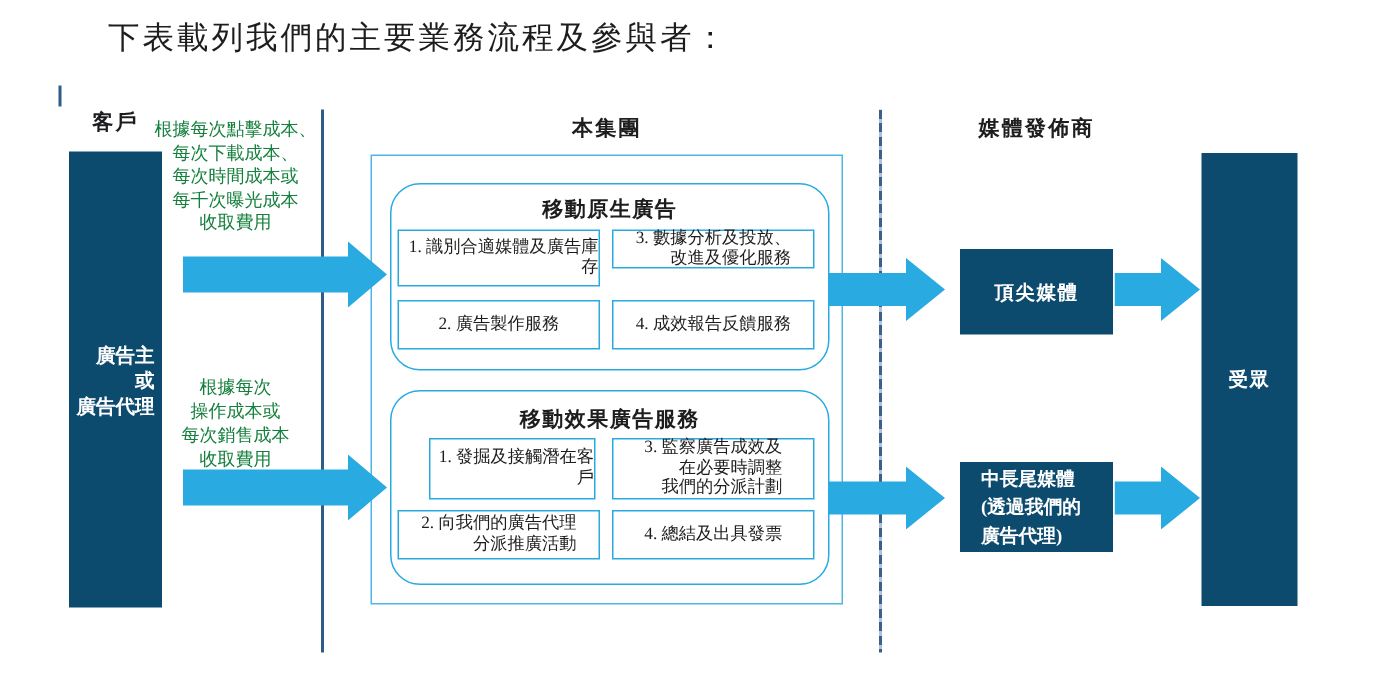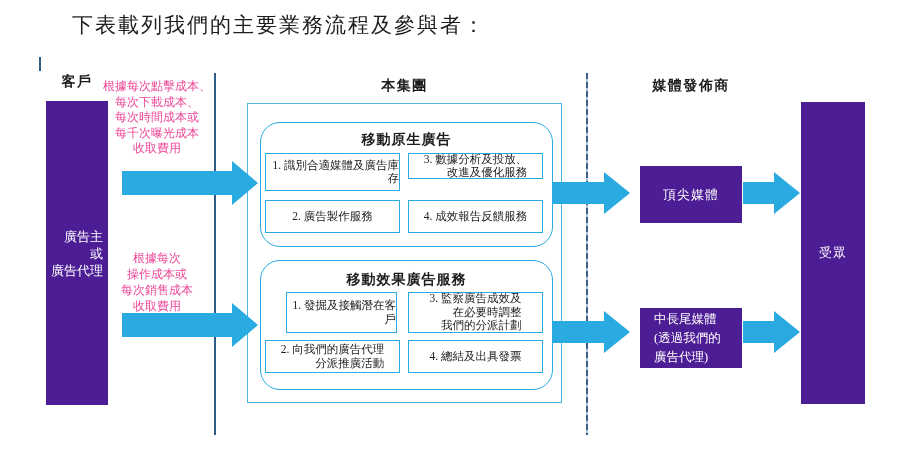--- a/index.html
+++ b/index.html
@@ -16,29 +16,29 @@
   .tick{left:39px;top:57px;width:2px;height:14px;background:#2e5c87;}
   .divider-solid{left:214px;top:73px;width:2px;height:362px;background:#2e5c87;}
   .divider-dashed{left:586px;top:73px;width:2px;height:362px;
     background:repeating-linear-gradient(to bottom,#3a618c 0 6px,#b0c1d6 6px 9px);}
 
   .sec-header{font-weight:bold;font-size:14px;letter-spacing:1.5px;text-align:center;}
   .hdr-customer{left:46px;top:73px;width:62px;}
   .hdr-group{left:247px;top:77px;width:315px;}
   .hdr-publishers{left:640px;top:77px;width:102px;}
 
-  .bluebox{background:#4c1d95;color:#fff;font-weight:normal;}
+  .bluebox{background:#0c4a6e;color:#fff;font-weight:bold;}
   .advertiser{left:46px;top:101px;width:62px;height:304px;font-size:13px;line-height:17px;}
   .audience{left:801px;top:102px;width:64px;height:302px;font-size:13px;letter-spacing:1px;}
   .top-media{left:640px;top:166px;width:102px;height:57px;font-size:13px;letter-spacing:1px;}
   .midtail-media{left:640px;top:308px;width:102px;height:60px;font-size:12.5px;line-height:19px;
     display:flex;align-items:center;}
   .midtail-media .txt{padding-left:14px;text-align:left;}
 
-  .fee-label{font-size:12px;text-align:center;color:#ec4899;}
+  .fee-label{font-size:12px;text-align:center;color:#15803d;}
   .fee-top{left:94px;top:79px;width:126px;line-height:15.5px;}
   .fee-bottom{left:94px;top:250px;width:126px;line-height:16px;}
 
   .group-container{left:247px;top:103px;width:315px;height:300px;border:1px solid #4db6e6;background:#fff;}
   .rounded{border:1.5px solid #29ABE2;border-radius:20px;background:#fff;}
   .svc-native{left:260px;top:122px;width:293px;height:125px;}
   .svc-perf{left:260px;top:260px;width:293px;height:130px;}
   .svc-title{width:100%;text-align:center;font-weight:bold;font-size:14px;letter-spacing:1px;}
   .svc-native .svc-title{margin-top:8px;}
   .svc-perf .svc-title{margin-top:10px;}

